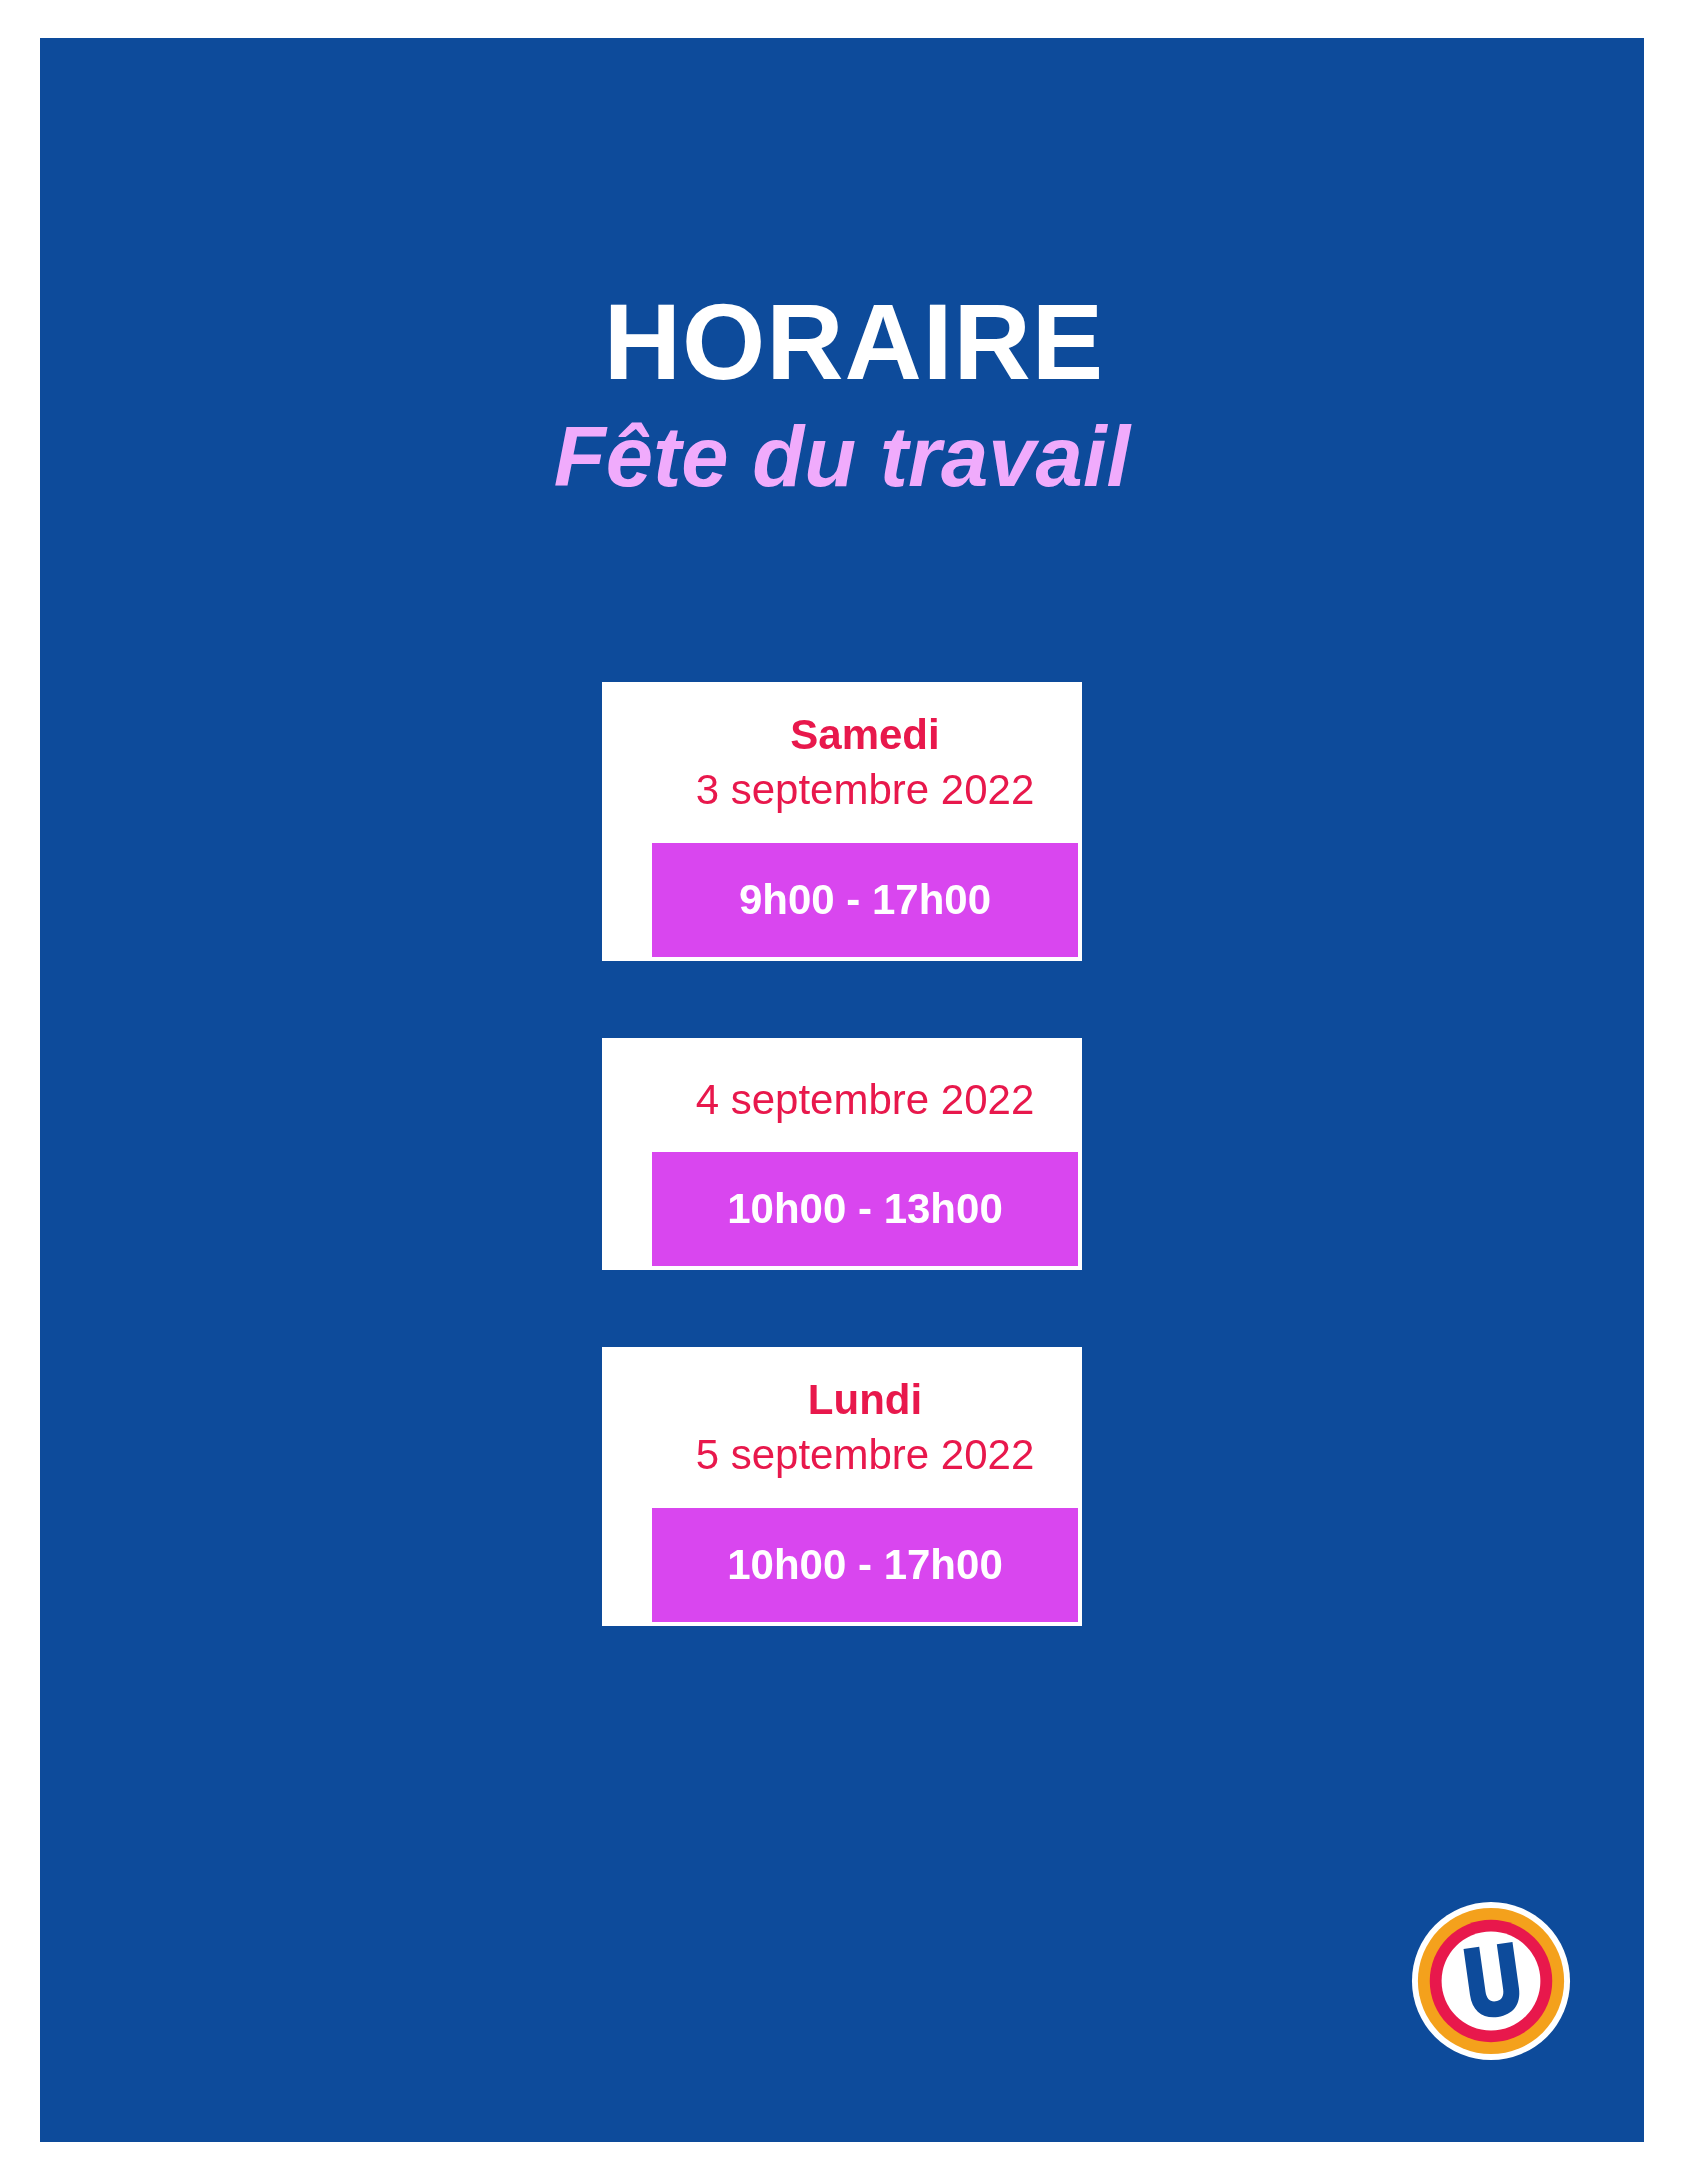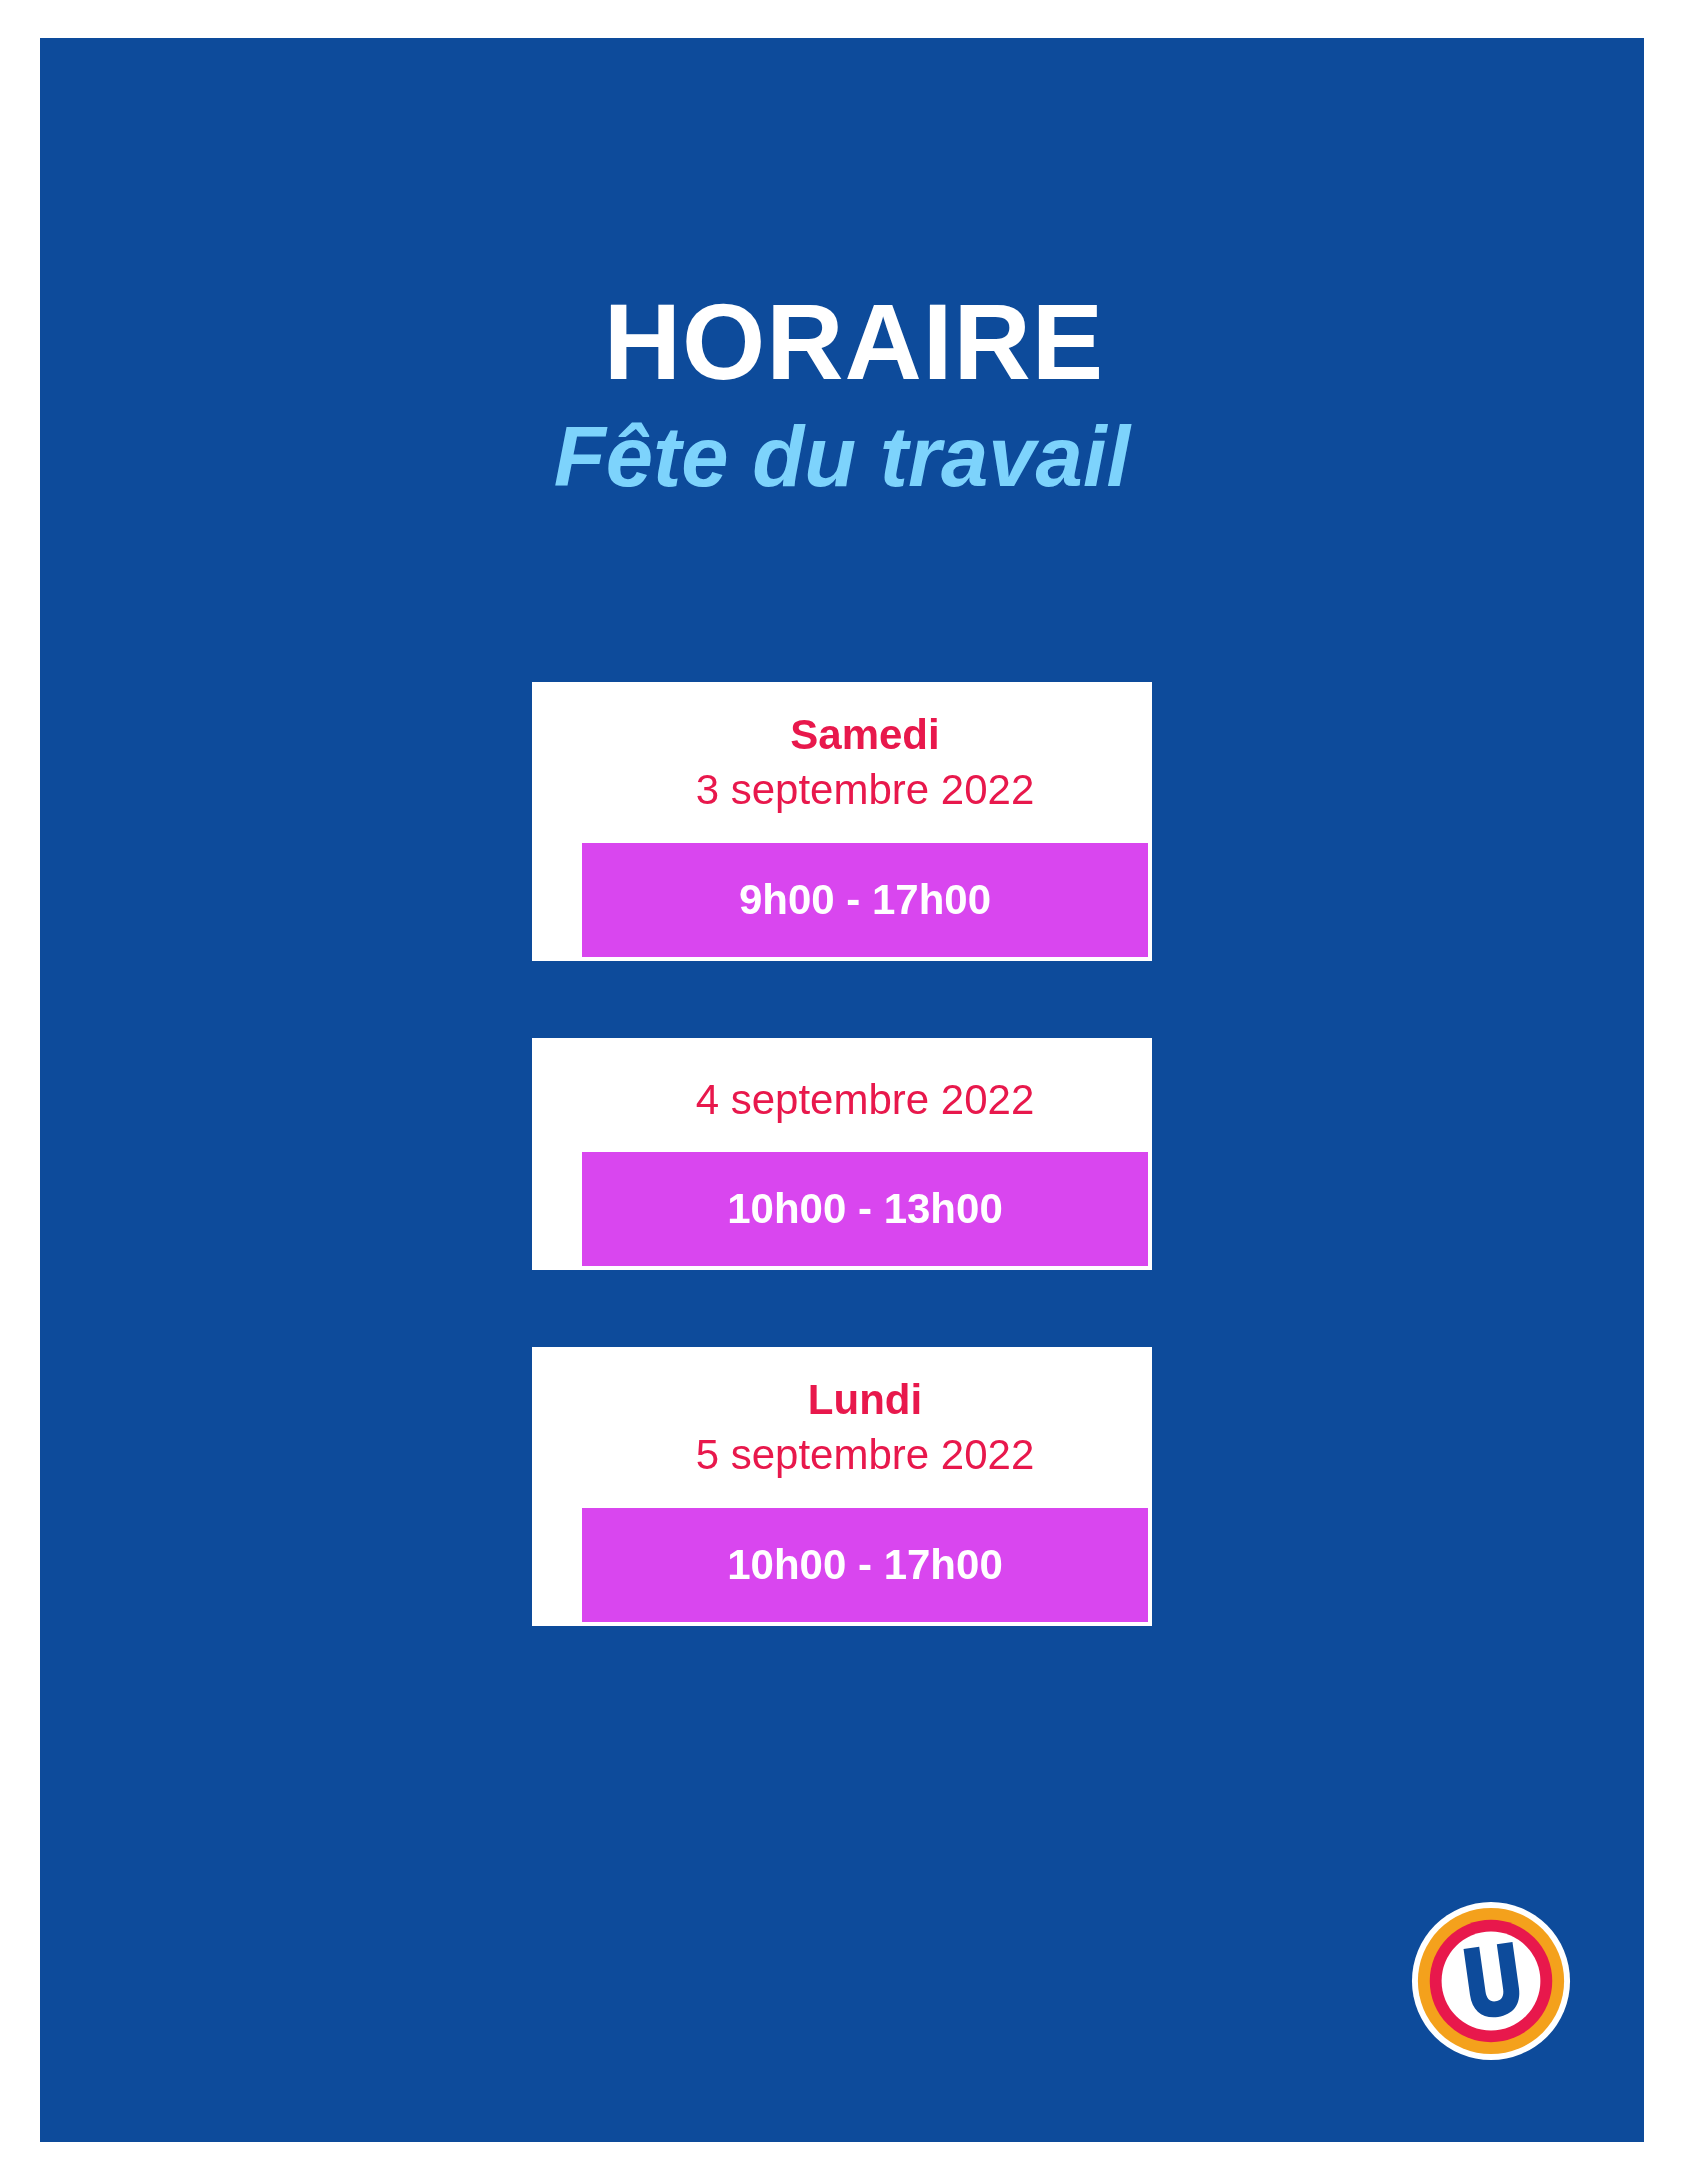--- a/index.html
+++ b/index.html
@@ -35,32 +35,32 @@
     color: #ffffff;
     letter-spacing: 1px;
     line-height: 1.05;
     margin: 0;
     padding-left: 24px;
   }
   .title-sub {
     font-size: 85px;
     font-weight: bold;
     font-style: italic;
-    color: #7dd3fc;
+    color: #f0abfc;
     line-height: 1.15;
     margin: 10px 0 0 0;
   }
   .cards {
     position: absolute;
     left: 0;
     top: 644px;
     width: 100%;
   }
   .card {
-    width: 620px;
+    width: 480px;
     margin: 0 auto 77px auto;
     background: #ffffff;
     border: 4px solid #ffffff;
     box-sizing: border-box;
     padding-left: 46px;
   }
   .card-head {
     background: #ffffff;
     padding: 26px 10px 22px 10px;
     text-align: center;

